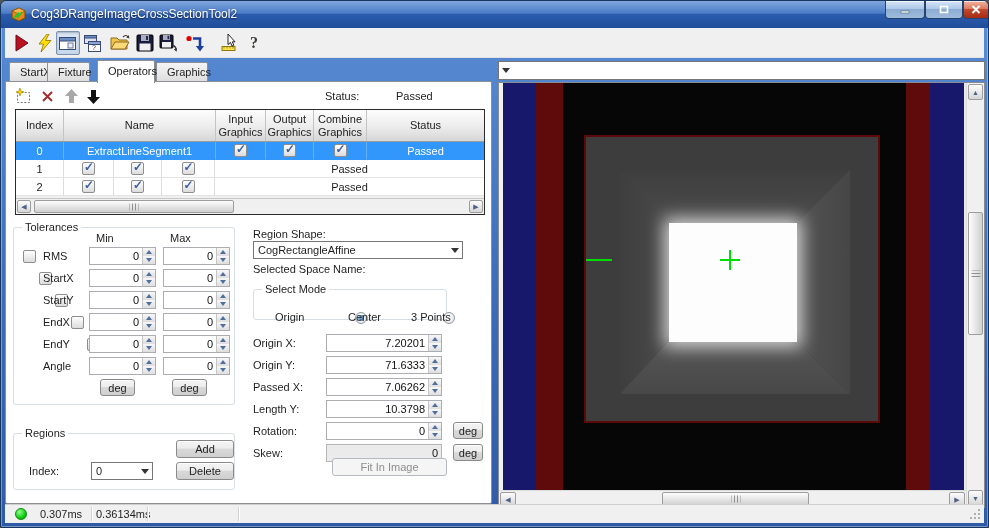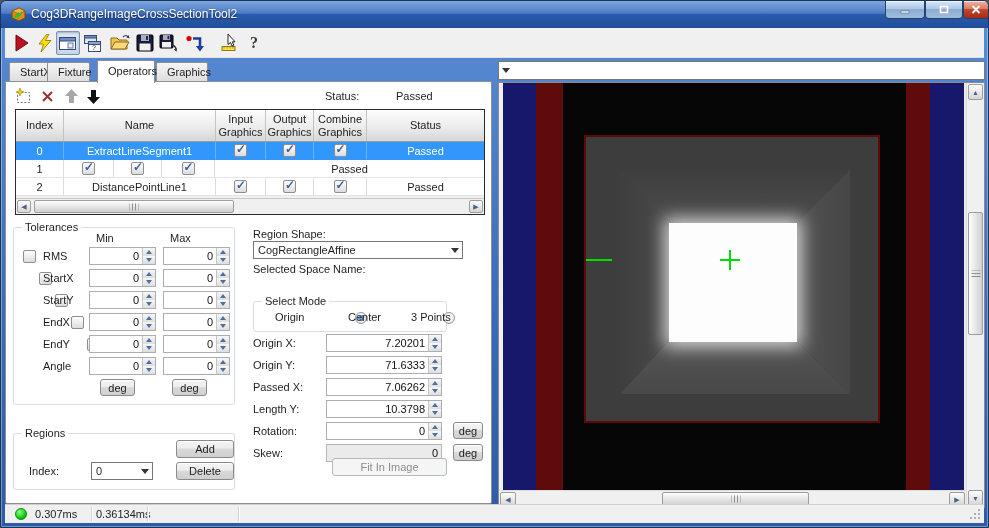--- a/index.html
+++ b/index.html
@@ -298,21 +298,20 @@
       <span class="td c3">
           <span class="cb on"></span>
         </span>
       <span class="td c4">
           <span class="cb on"></span>
         </span>
       <span class="td c5" style="border-right:none">Passed</span>
     </div>
     <div class="trow" style="top:68px">
       <span class="td c0">2</span>
-      <span class="td c1">DistancePointLine1</span>
       <span class="td c2">
           <span class="cb on"></span>
         </span>
       <span class="td c3">
           <span class="cb on"></span>
         </span>
       <span class="td c4">
           <span class="cb on"></span>
         </span>
       <span class="td c5" style="border-right:none">Passed</span>
@@ -505,21 +504,21 @@
   
   <span class="lbl" style="left:252px;top:227px">Region Shape:</span>
   <div class="combo" style="left:252px;top:240px;width:210px">
     <span class="cval">CogRectangleAffine</span>
     <span class="carr">
         <span class="tri-black"></span>
       </span>
   </div>
   <span class="lbl" style="left:252px;top:262px">Selected Space Name:</span>
 
-  <div class="group" style="left:252px;top:300px;width:194px;height:31px">
+  <div class="group" style="left:252px;top:288px;width:194px;height:31px">
     <span class="group-title">Select Mode</span>
   </div>
   <span class="radio abs on" style="left:258px;top:310px"></span>
   <span class="lbl" style="left:274px;top:310px">Origin</span>
   <span class="radio abs" style="left:331px;top:310px"></span>
   <span class="lbl" style="left:347px;top:310px">Center</span>
   <span class="radio abs" style="left:394px;top:310px"></span>
   <span class="lbl" style="left:410px;top:310px">3 Points</span>
 
   
@@ -635,21 +634,21 @@
       <span class="sbtn" style="right:1px;top:1px;width:16px;height:14px">▶</span>
       <span class="sthumb" style="left:163px;top:1px;width:147px;height:14px">
           <span class="grip-h"></span>
         </span>
     </div>
   </div>
 
   
   <div class="statusbar">
     <span class="dot" style="left:10px;top:3px"></span>
-    <span class="lbl" style="left:30px;top:3px;width:52px;text-align:left">0.307ms</span>
+    <span class="lbl" style="left:30px;top:3px;width:52px;text-align:center">0.307ms</span>
     <span class="sdiv" style="left:86px"></span>
     <span class="lbl" style="left:91px;top:3px">0.36134ms</span>
     <span class="sdiv" style="left:142px"></span>
     <span class="sdiv" style="left:233px"></span>
     <span class="abs" style="right:3px;bottom:2px">
       <svg width="11" height="11" viewBox="0 0 11 11">
         <circle cx="9" cy="2" r="1" fill="#9a9a9a"></circle>
           <circle cx="9" cy="6" r="1" fill="#9a9a9a"></circle>
           <circle cx="9" cy="10" r="1" fill="#9a9a9a"></circle>
         <circle cx="5" cy="6" r="1" fill="#9a9a9a"></circle>

